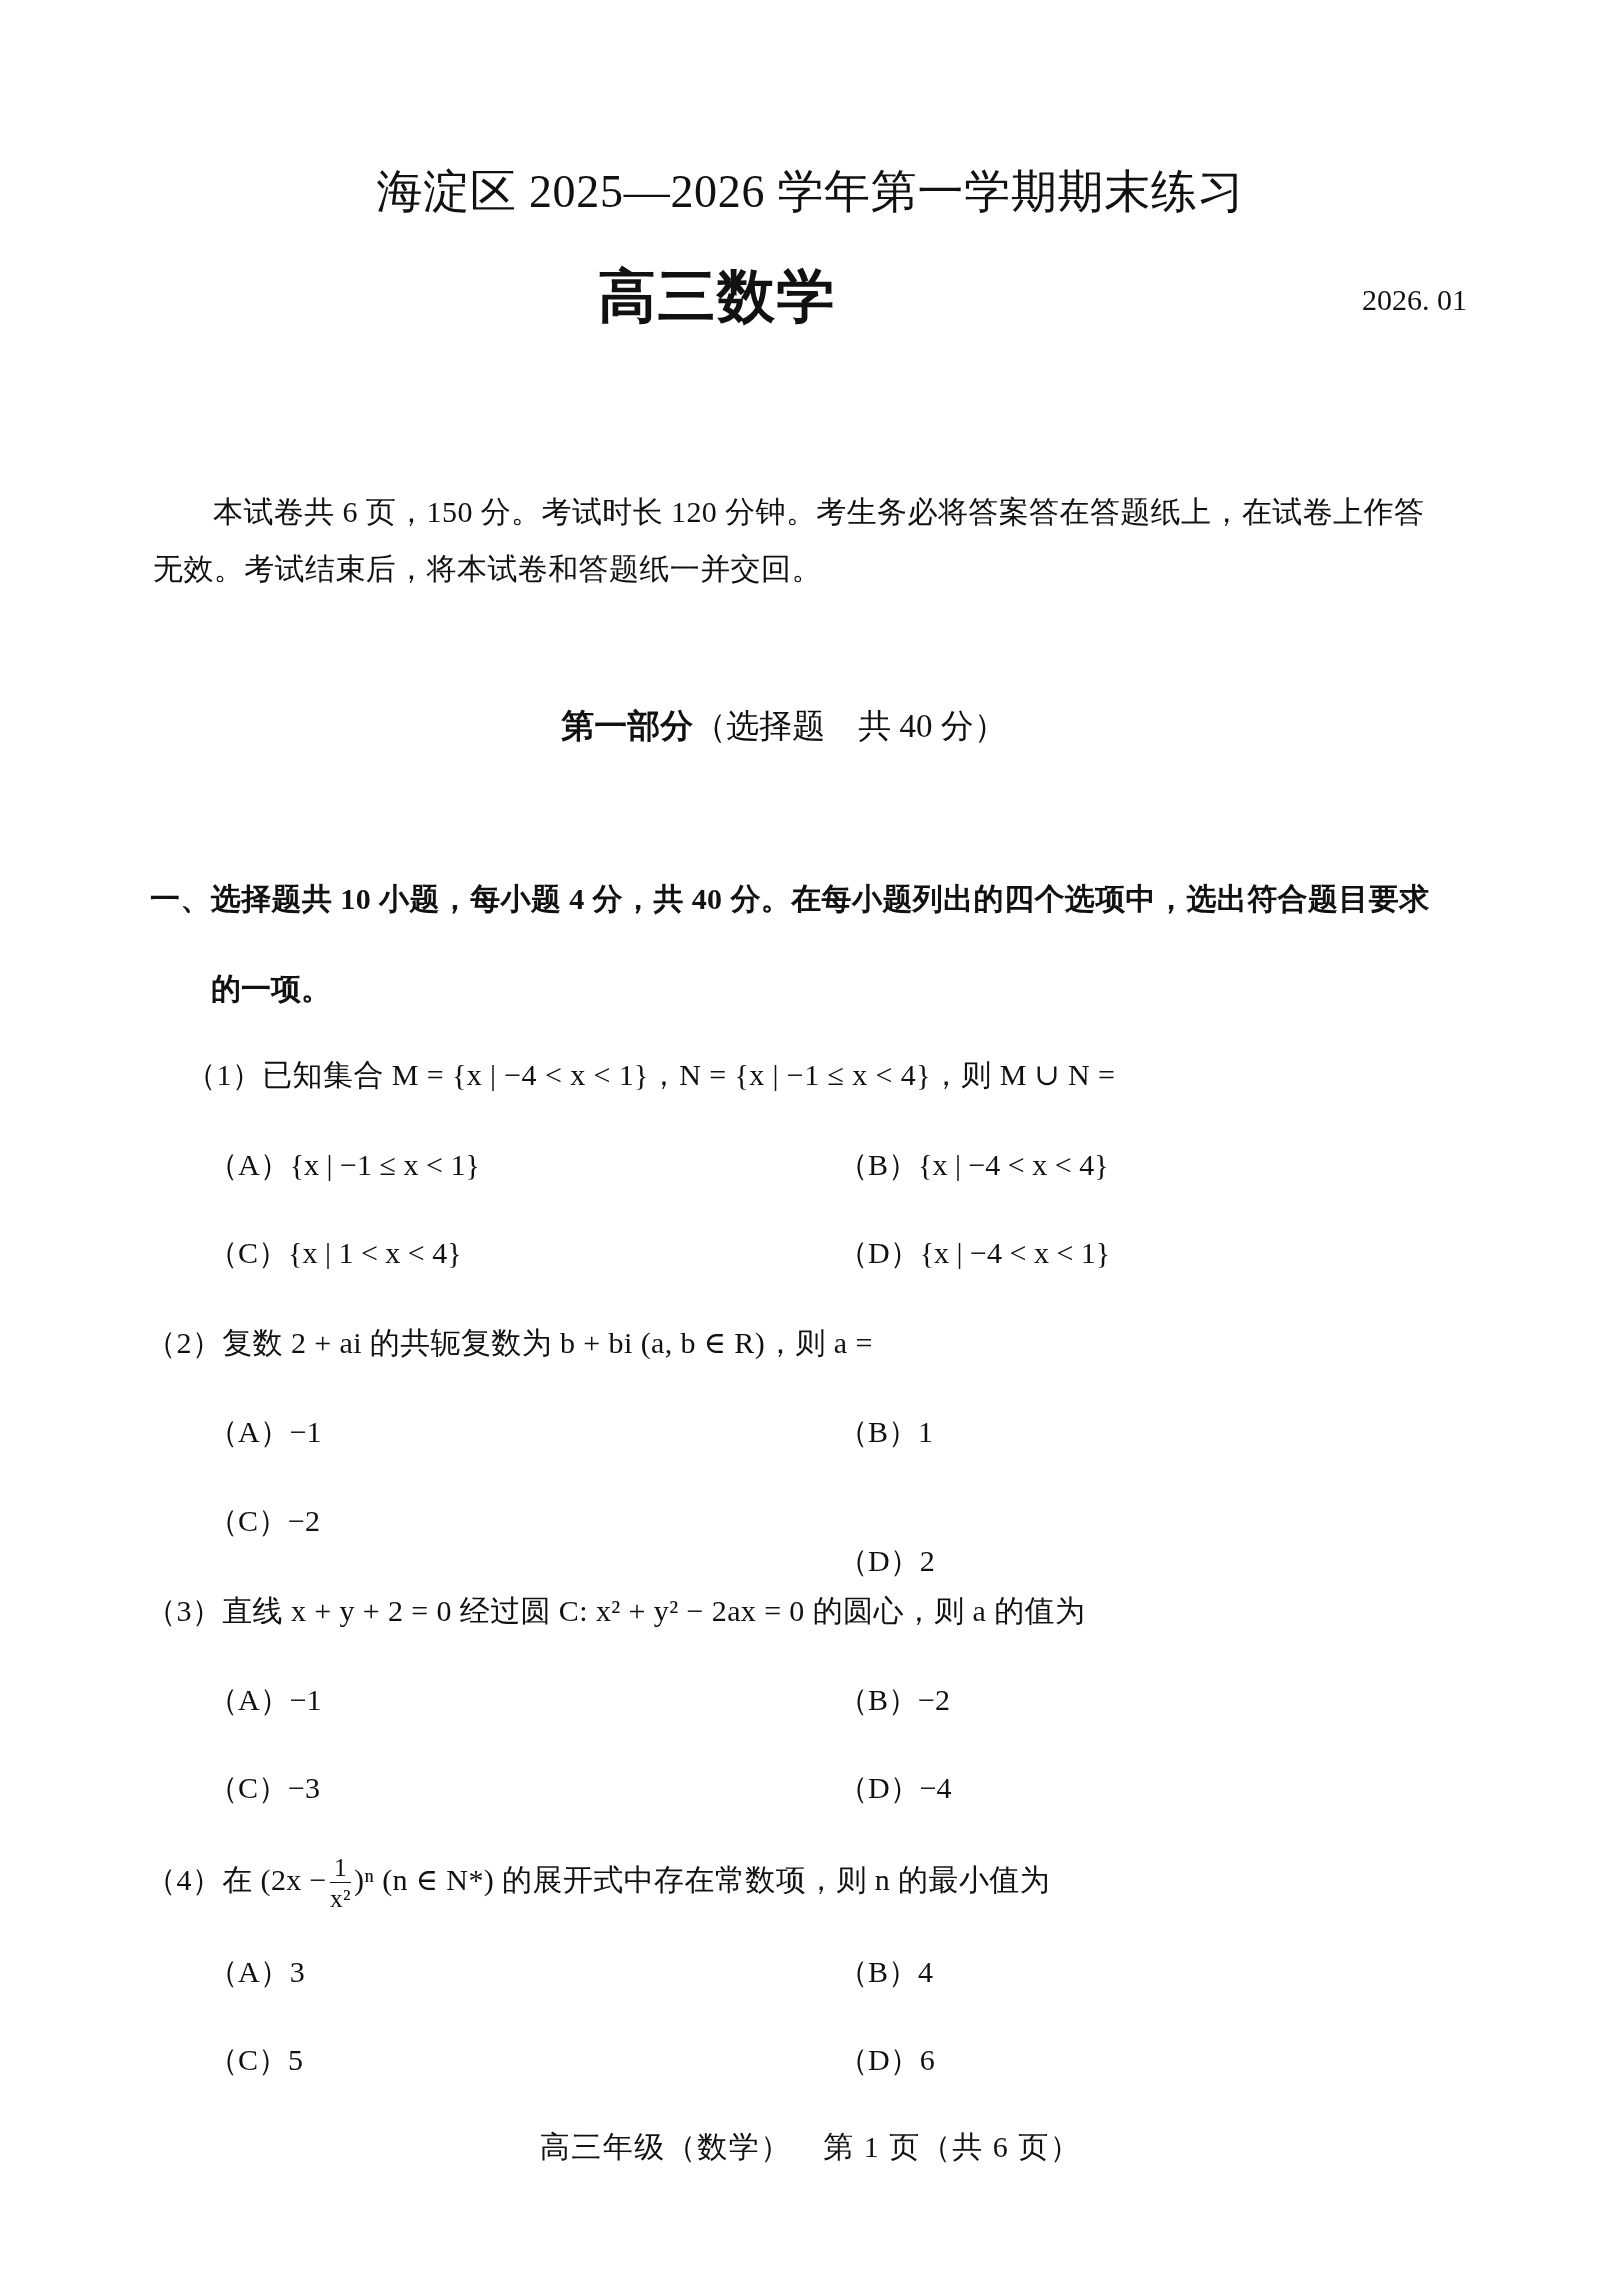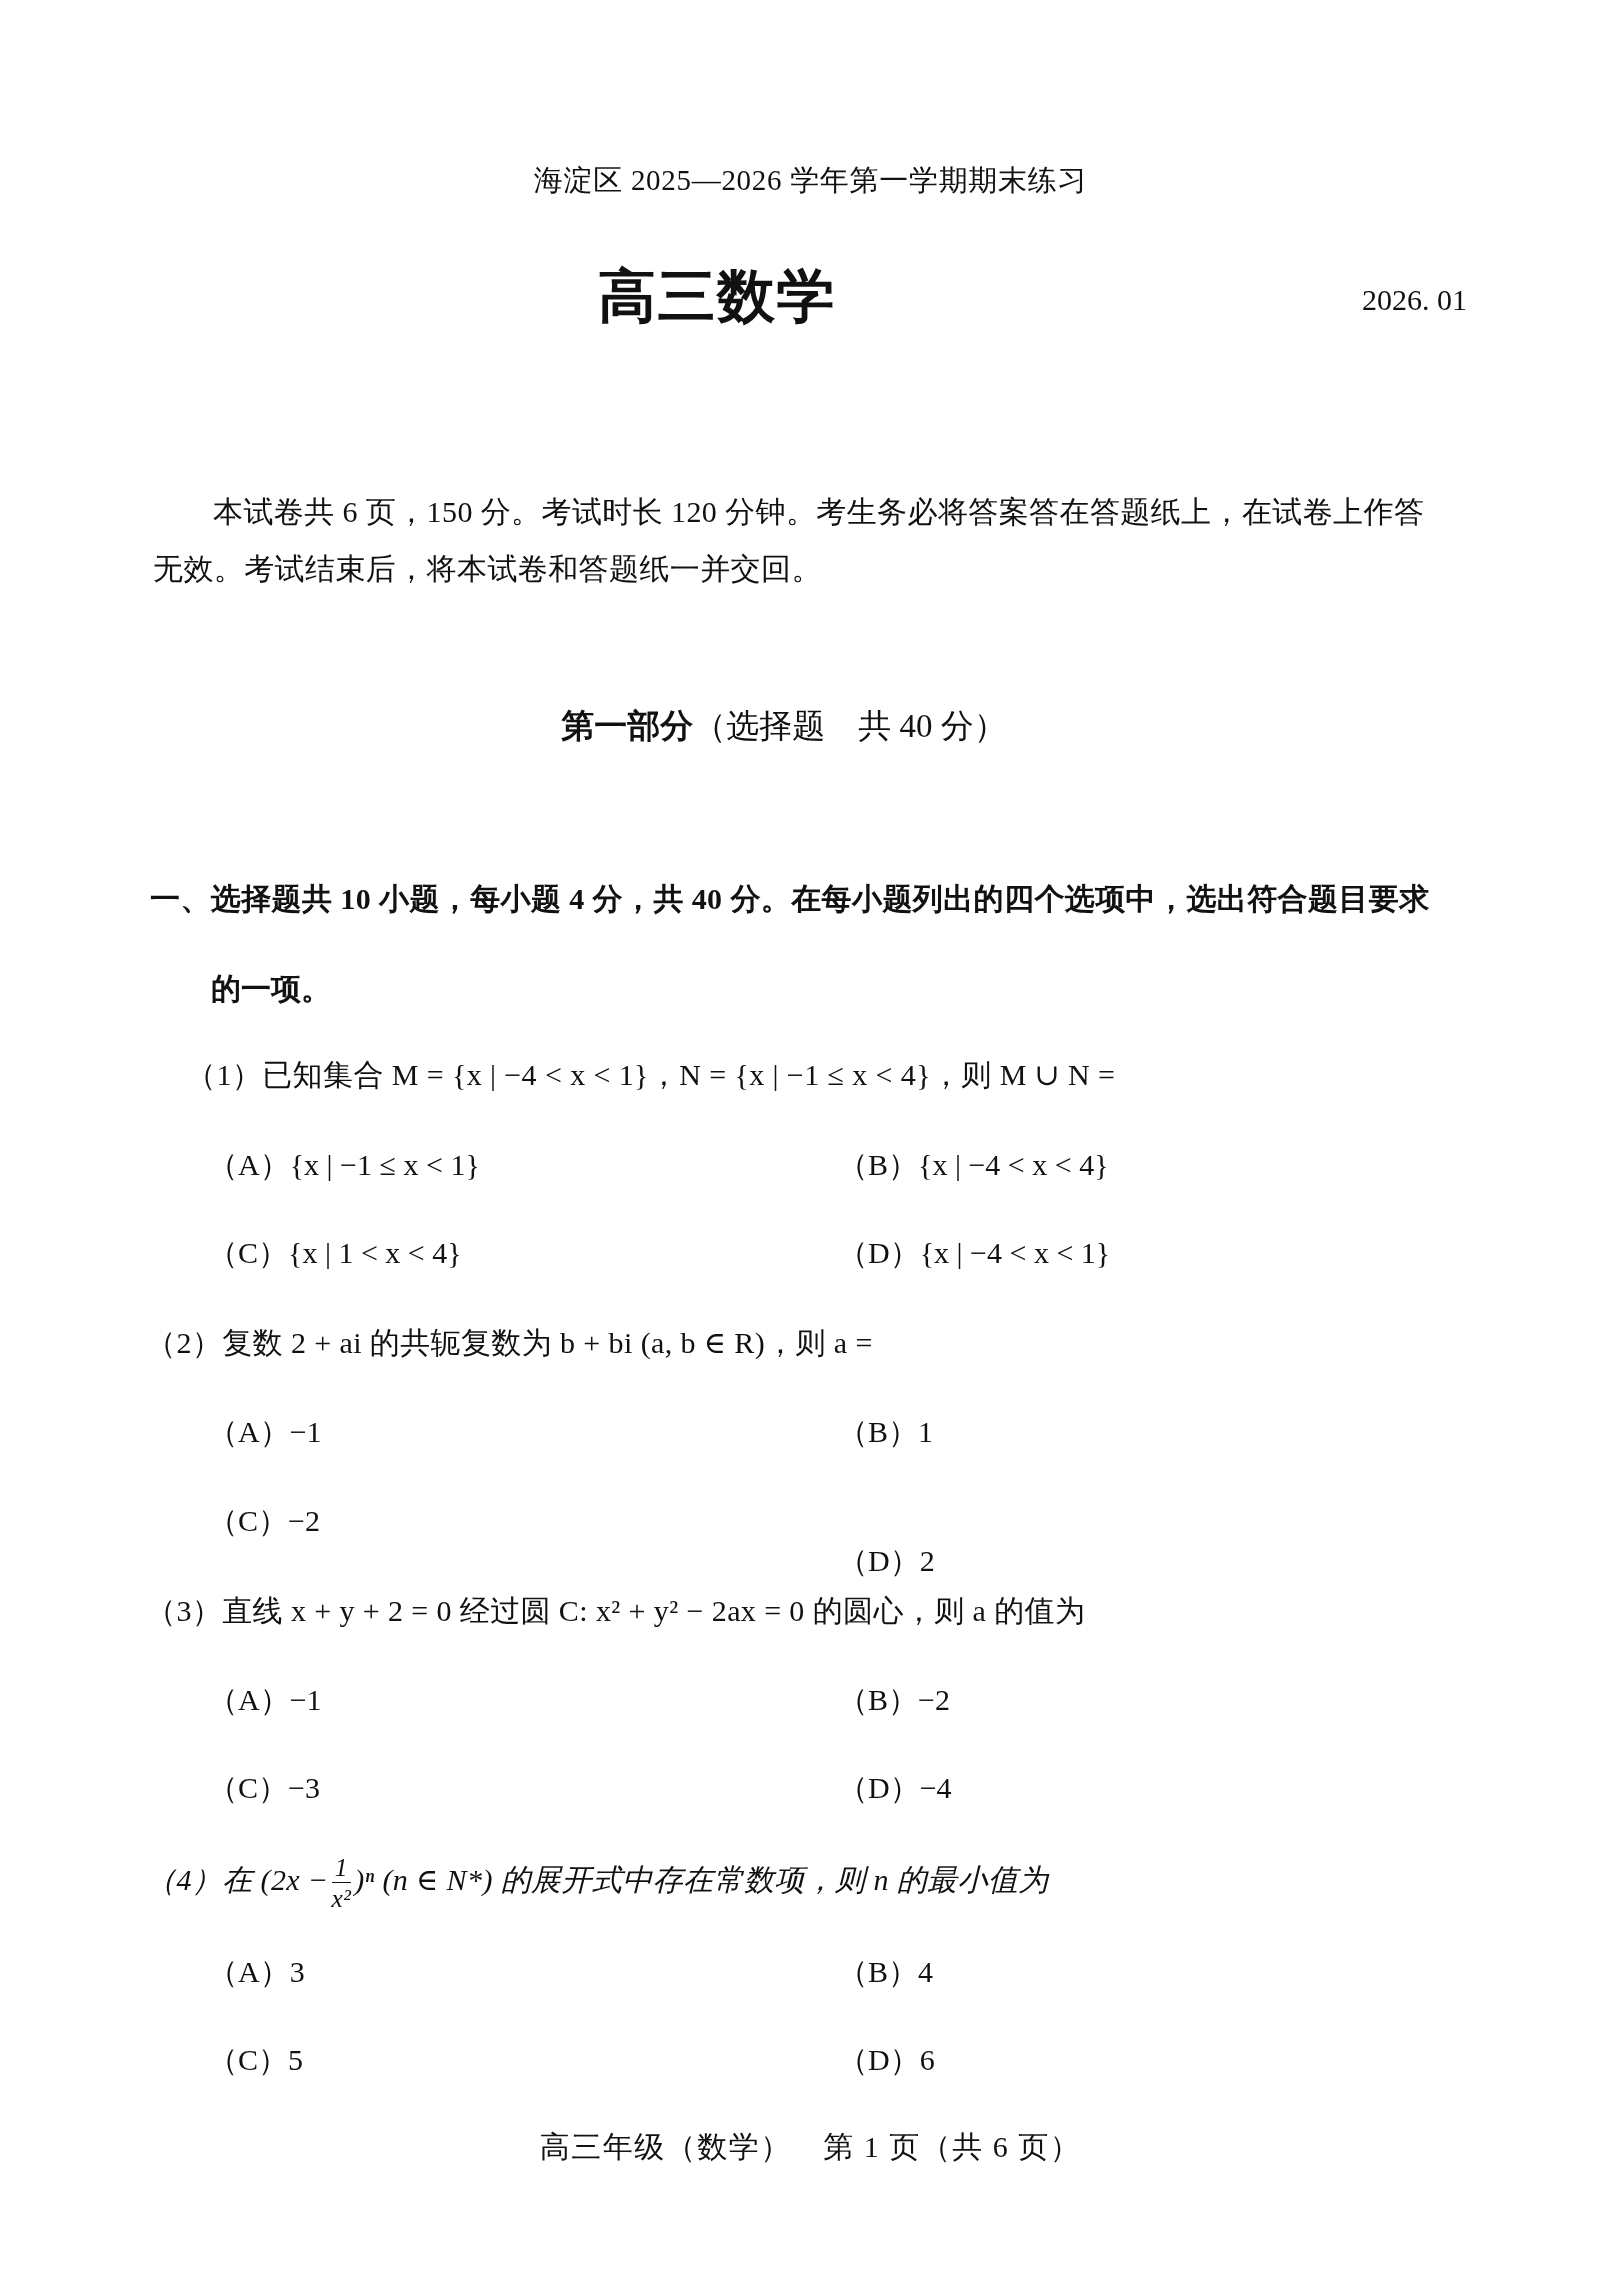--- a/index.html
+++ b/index.html
@@ -12,21 +12,21 @@
       height: 2295px;
       position: relative;
       color: #111111;
       font-family: "Liberation Serif", "DejaVu Serif", serif;
       overflow: hidden;
     }
     .abs { position: absolute; white-space: nowrap; }
     .title {
       left: 0; width: 1621px; top: 161px;
       text-align: center;
-      font-size: 29px;
+      font-size: 46px;
       letter-spacing: 0.7px;
     }
     .subtitle {
       left: 0; width: 1434px; top: 258px;
       text-align: center;
       font-size: 58px;
       font-weight: bold;
       letter-spacing: 1.5px;
     }
     .date {
@@ -142,21 +142,21 @@
   <div class="abs option col-b" style="top:1680px;">
     <span>（B）</span><span>−2</span>
   </div>
   <div class="abs option col-a" style="top:1768px;">
     <span>（C）</span><span>−3</span>
   </div>
   <div class="abs option col-b" style="top:1768px;">
     <span>（D）</span><span>−4</span>
   </div>
 
-  <div class="abs question" style="top:1855px;font-style:italic;">
+  <div class="abs question" style="top:1855px;">
     <span>（4）</span><span>在 (2x −</span><span class="frac"><span class="num">1</span><span class="den">x²</span></span><span>)ⁿ (n ∈ N*) 的展开式中存在常数项，则 n 的最小值为</span>
   </div>
   <div class="abs option col-a" style="top:1952px;">
     <span>（A）</span><span>3</span>
   </div>
   <div class="abs option col-b" style="top:1952px;">
     <span>（B）</span><span>4</span>
   </div>
   <div class="abs option col-a" style="top:2040px;">
     <span>（C）</span><span>5</span>

